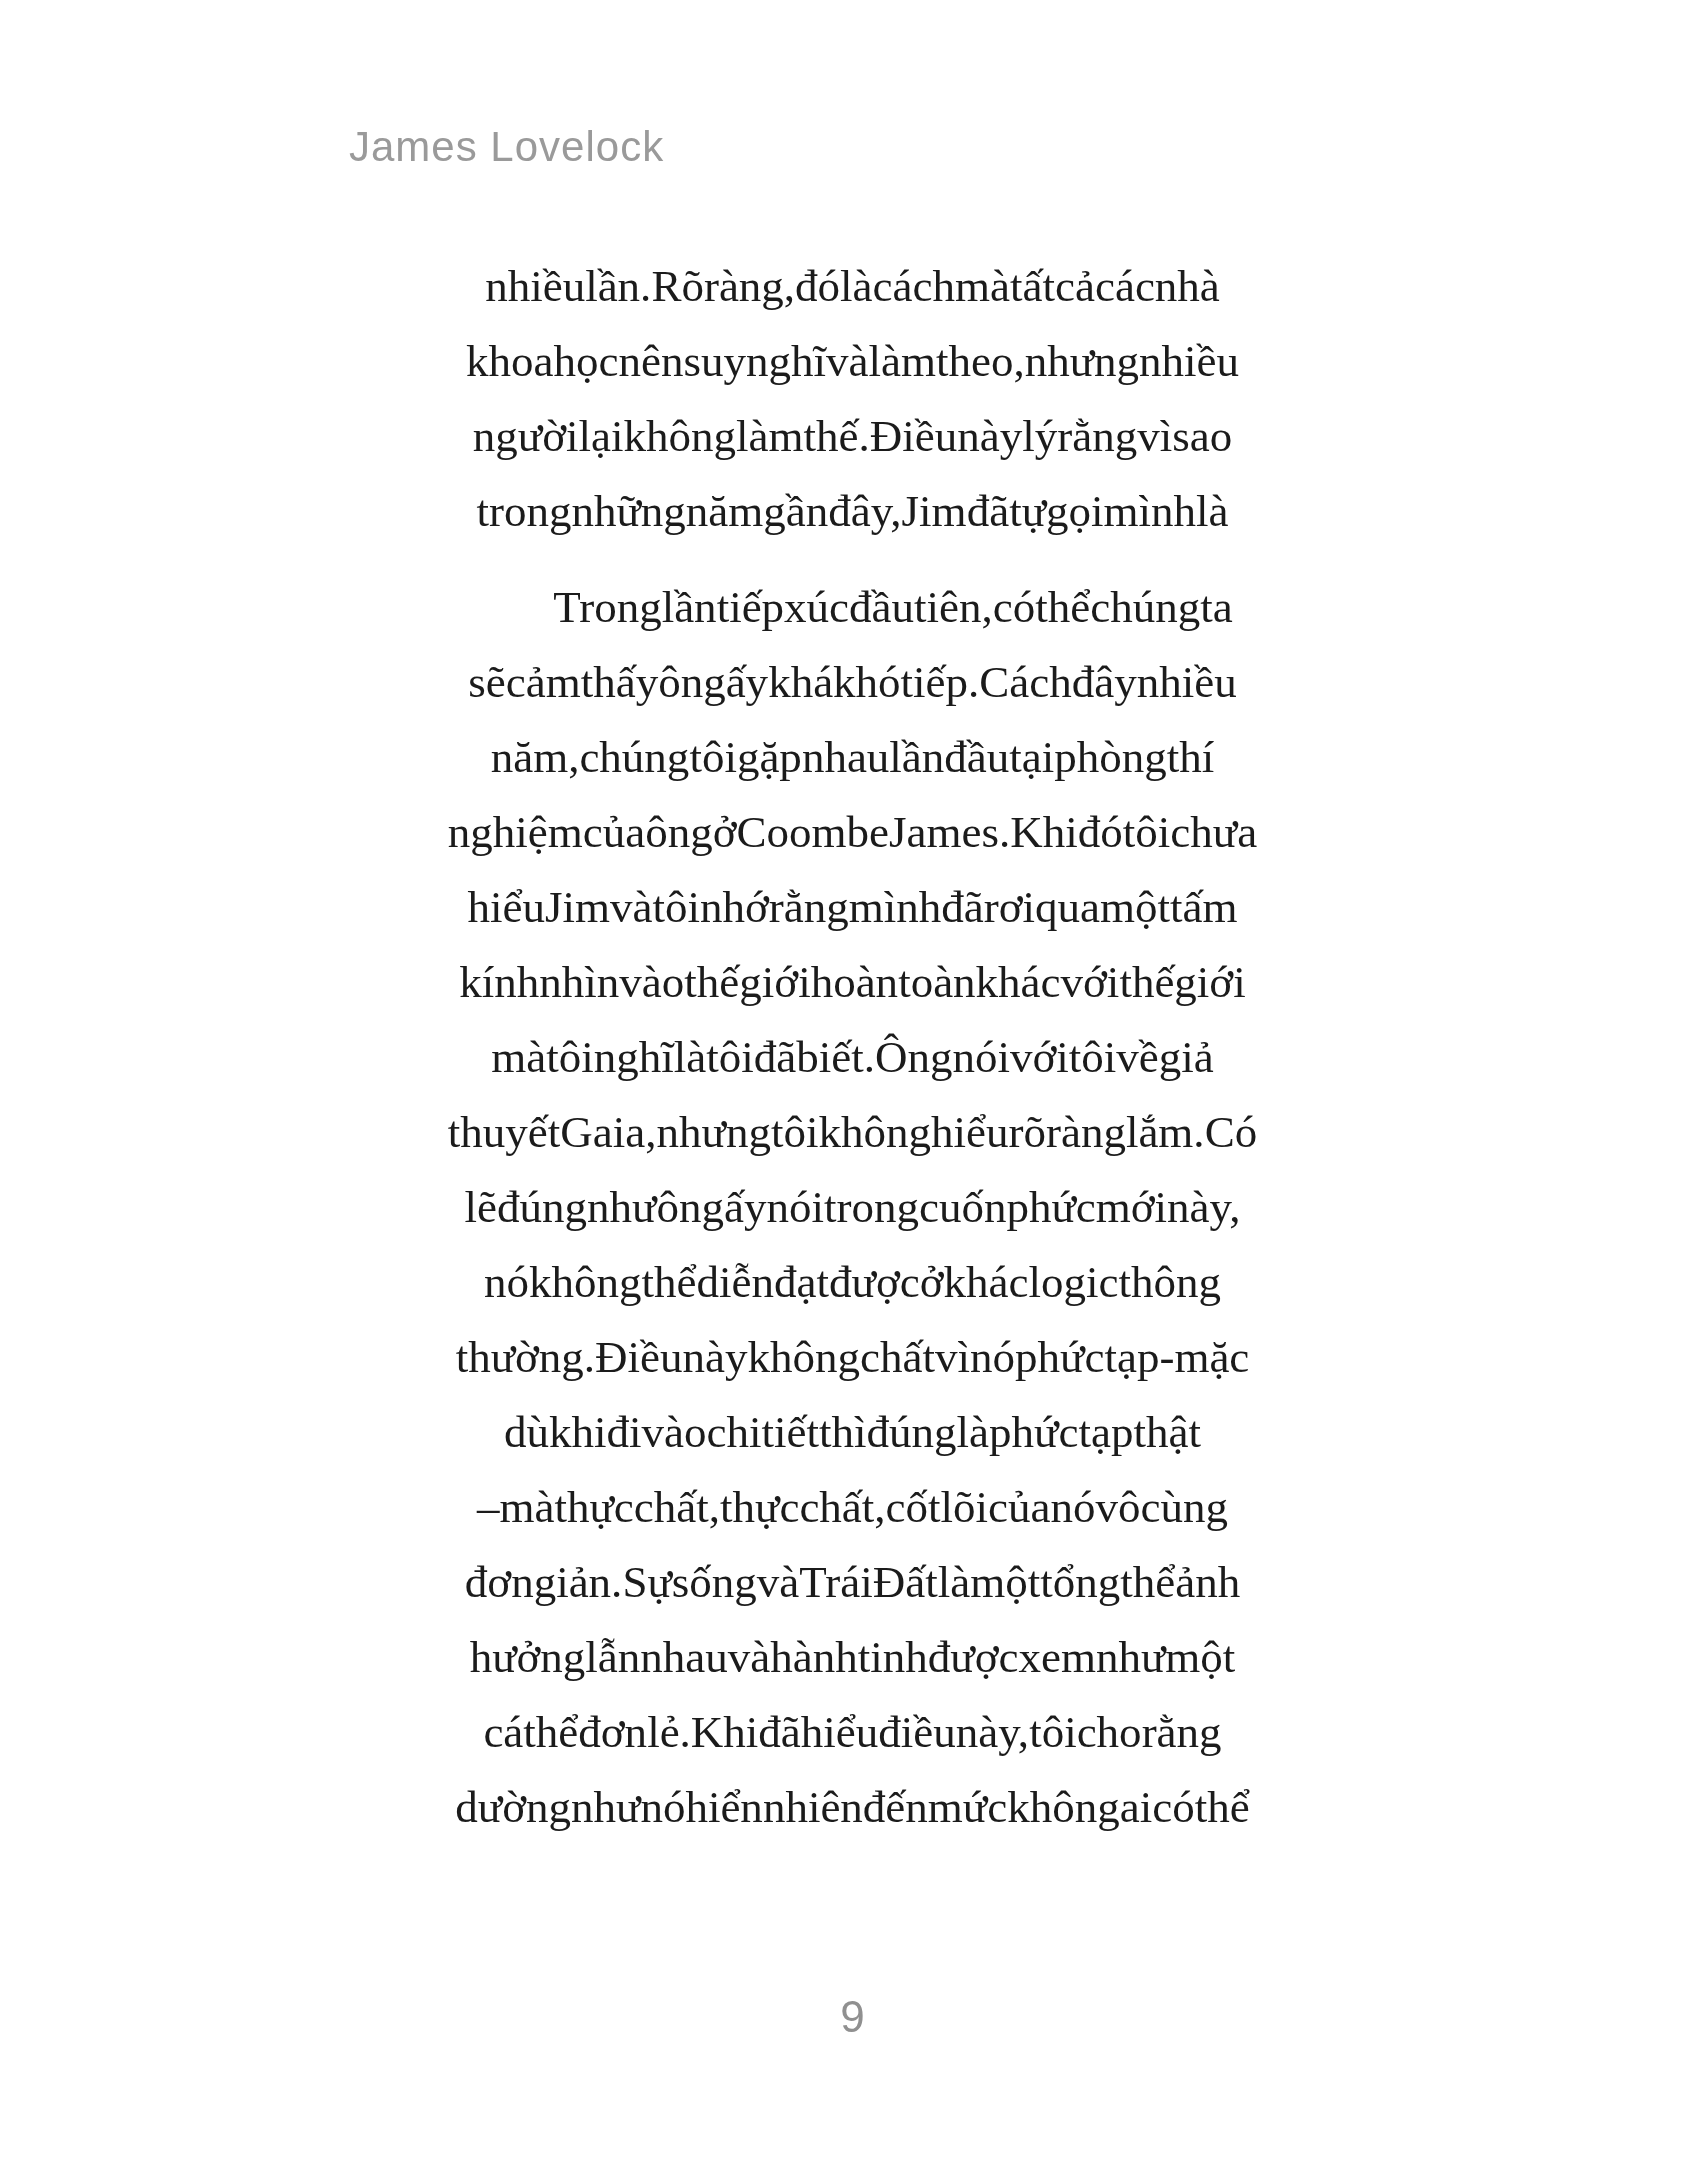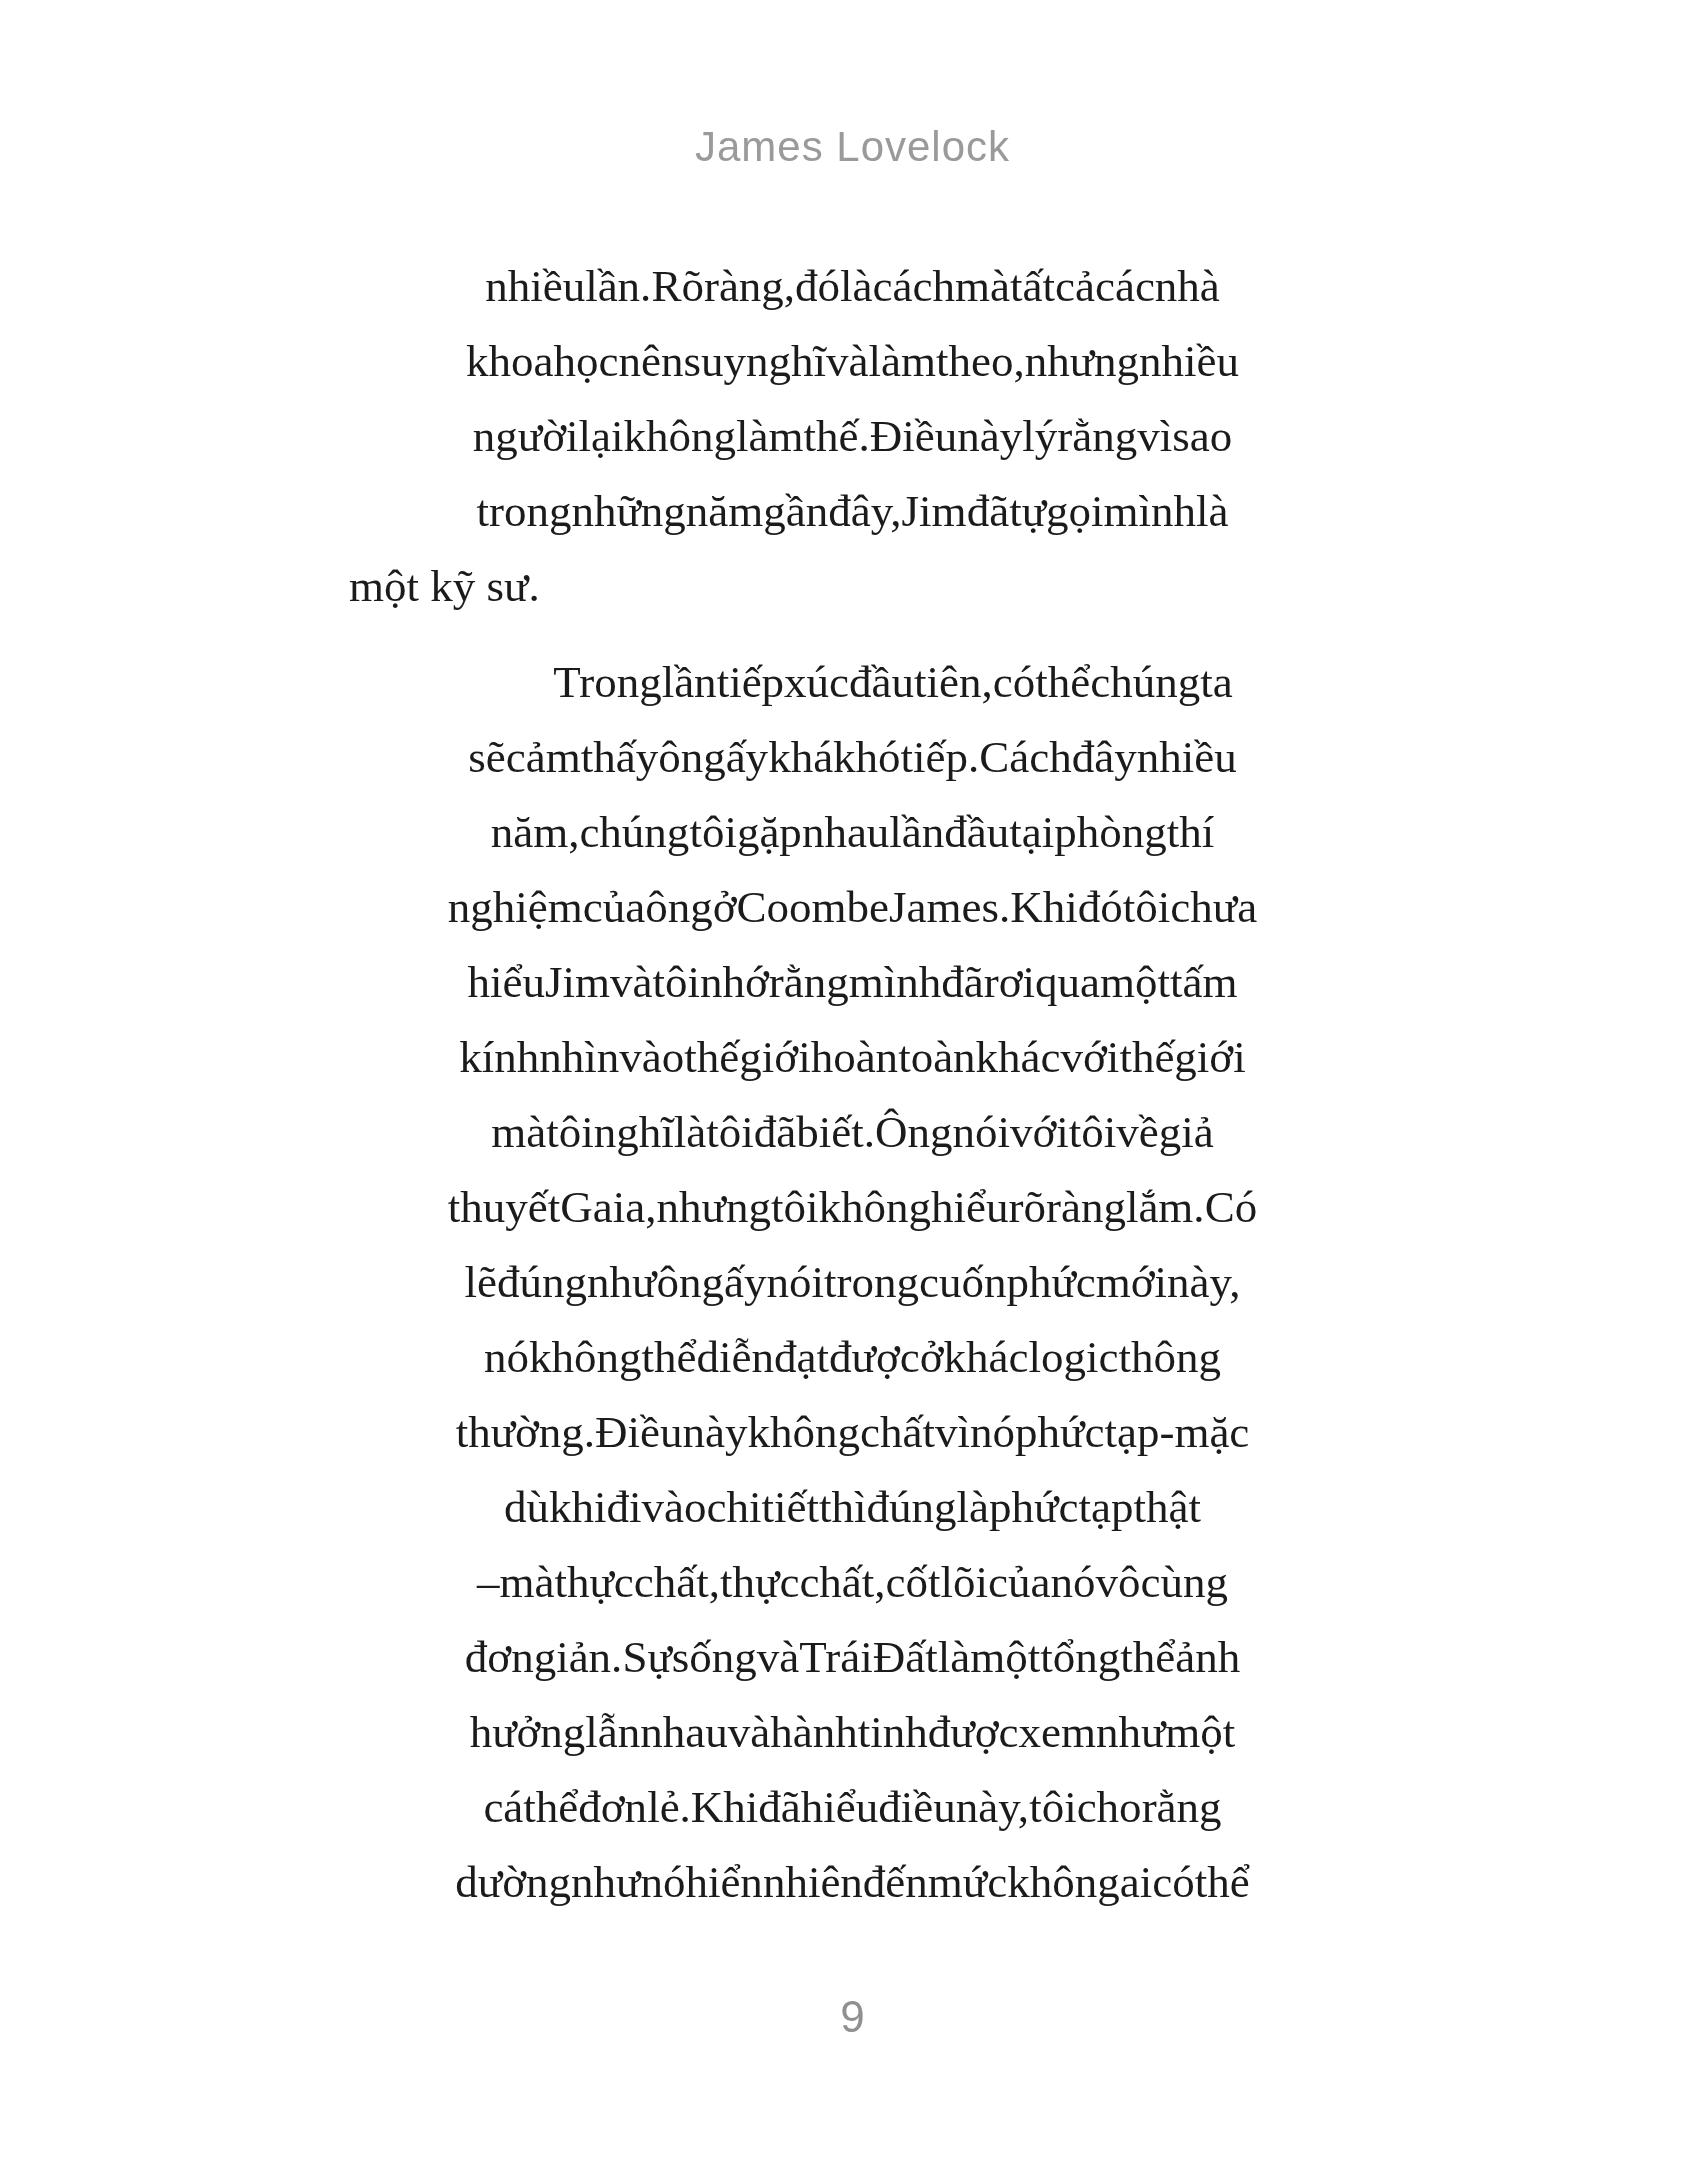--- a/index.html
+++ b/index.html
@@ -13,21 +13,21 @@
     height: 2178px;
     background: #ffffff;
     overflow: hidden;
     font-family: "Liberation Serif", serif;
   }
   .running-header {
     position: absolute;
     top: 123px;
     left: 349px;
     width: 1007px;
-    text-align: center;
+    text-align: left;
     font-family: "Liberation Sans", sans-serif;
     font-weight: 100;
     font-size: 42px;
     line-height: 48px;
     letter-spacing: 1px;
     color: #9a9a9a;
   }
   .text-block {
     position: absolute;
     top: 249px;
@@ -114,21 +114,20 @@
           <span>năm</span>
           <span>gần</span>
           <span>đây,</span>
           <span>Jim</span>
           <span>đã</span>
           <span>tự</span>
           <span>gọi</span>
           <span>mình</span>
           <span>là</span>
         </div>
-        <div class="line">một kỹ sư.</div>
       </div>
       <div class="paragraph spaced">
         <div class="line just indent">
           <span>Trong</span>
           <span>lần</span>
           <span>tiếp</span>
           <span>xúc</span>
           <span>đầu</span>
           <span>tiên,</span>
           <span>có</span>

